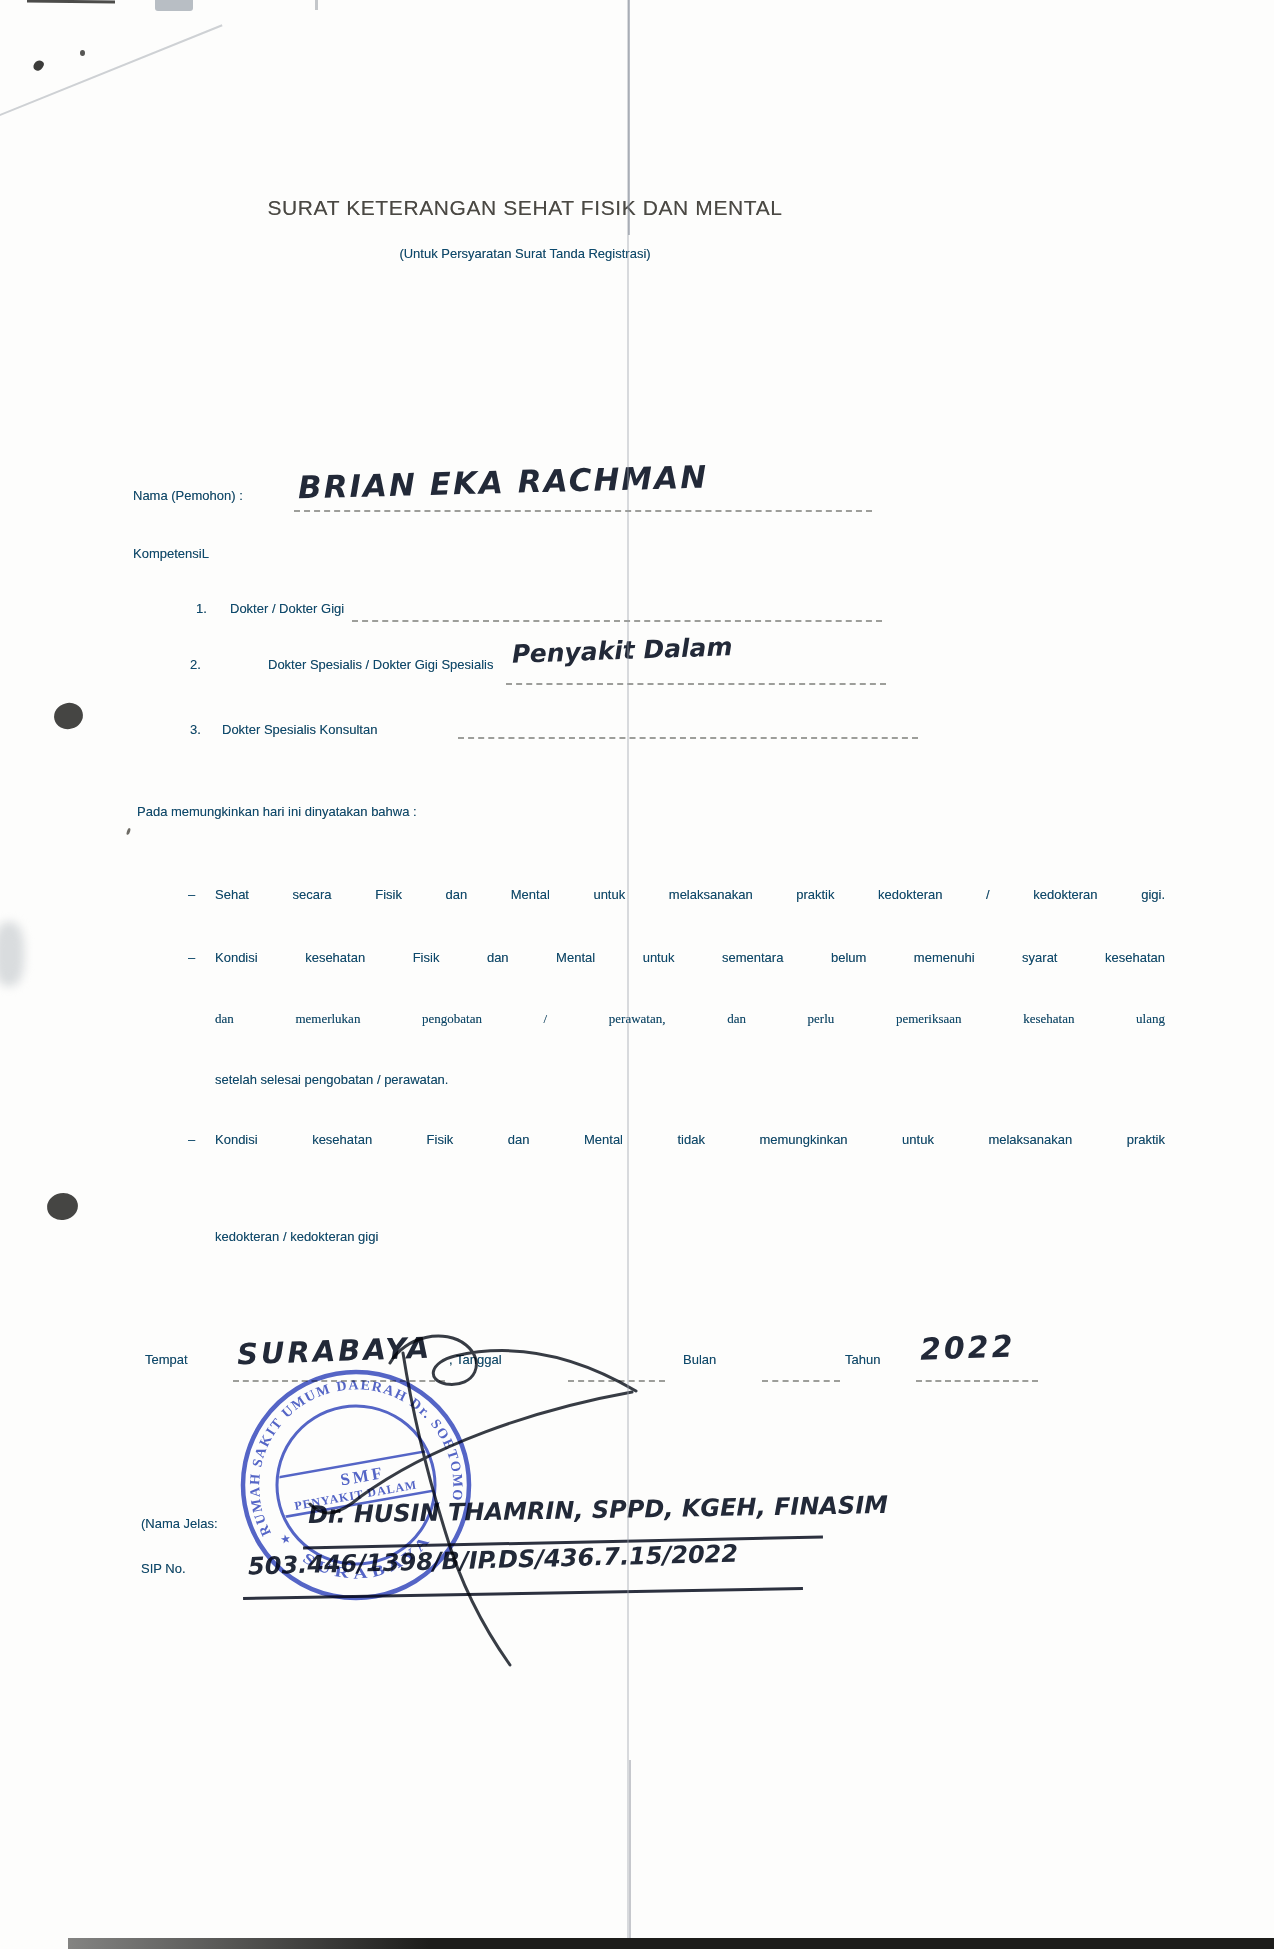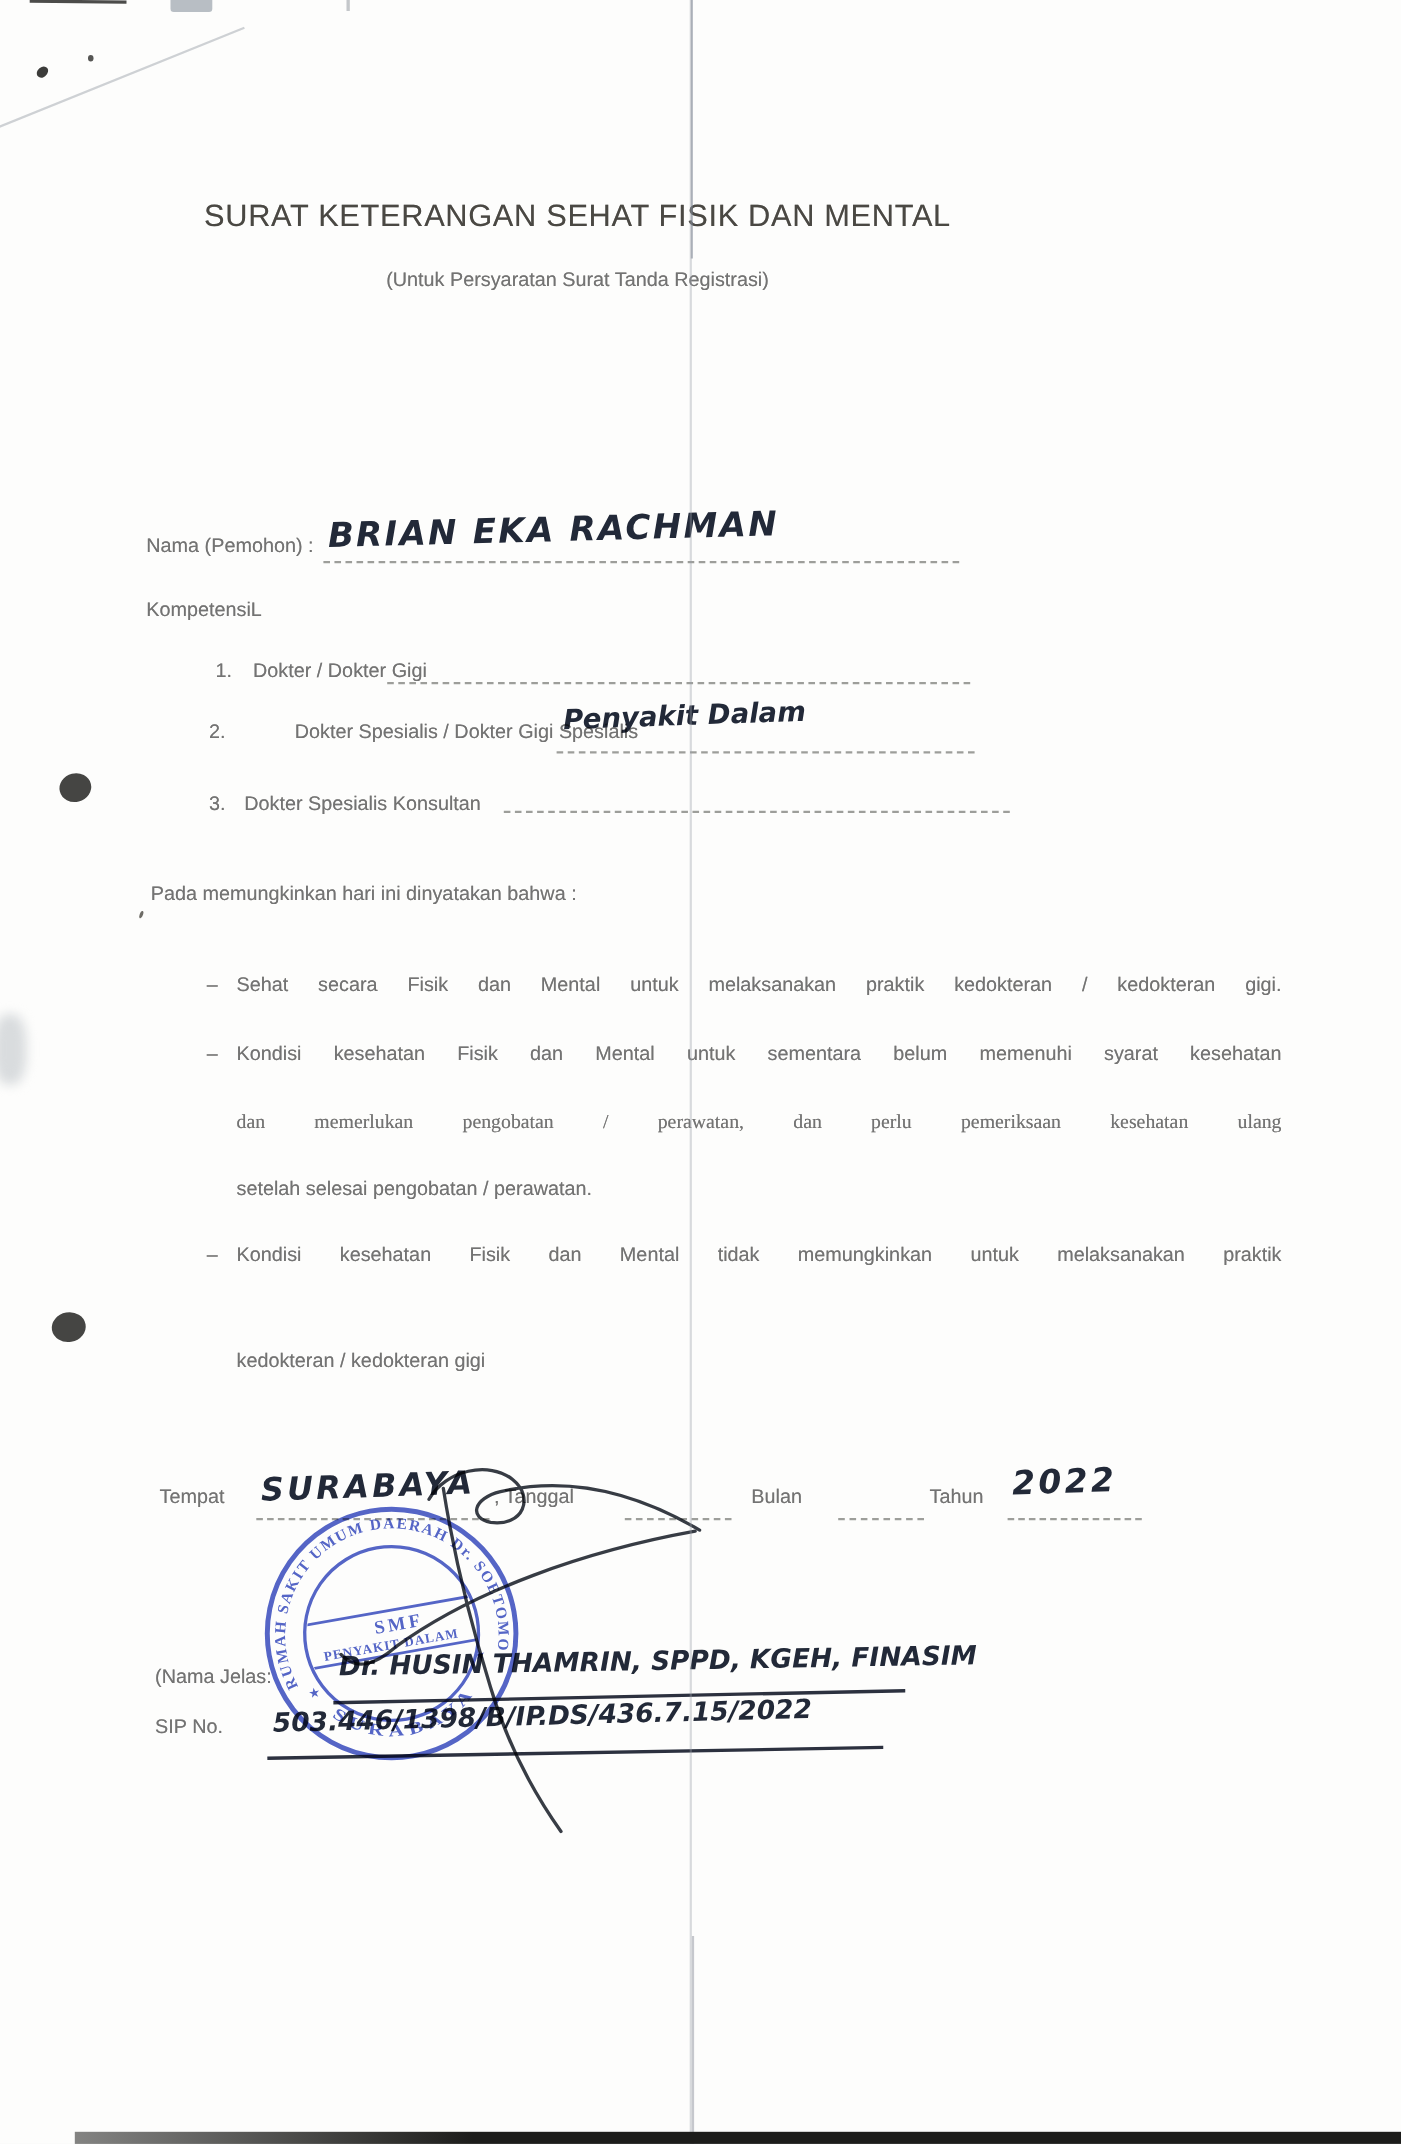--- a/index.html
+++ b/index.html
@@ -1,21 +1,21 @@
 <!DOCTYPE html>
 <html><head>
 <meta charset="utf-8">
 <style>
   html,body{margin:0;padding:0;background:#e8e8e8;}
   #page{position:relative;width:1274px;height:1949px;background:#fdfdfc;overflow:hidden;
         font-family:"Liberation Sans",sans-serif;color:#53514b;}
   .abs{position:absolute;}
-  .doc{font-size:18px;line-height:26px;color:#737373;text-shadow:0 0 .4px rgba(90,88,82,.55);white-space:nowrap;}
+  .doc{font-size:13px;line-height:26px;color:#0c4a6e;text-shadow:0 0 .4px rgba(90,88,82,.55);white-space:nowrap;}
   .center-box{left:0;width:1050px;text-align:center;}
-  .title{font-size:28px;letter-spacing:.6px;color:#4a4843;}
+  .title{font-size:21px;letter-spacing:.6px;color:#4a4843;margin-top:12px;}
   .jline{text-align:justify;text-align-last:justify;white-space:normal;}
   .hw{font-family:"DejaVu Sans",sans-serif;font-style:italic;font-weight:700;color:#222938;
       mix-blend-mode:multiply;white-space:nowrap;z-index:4;}
   .dashline{border-bottom:2px dashed #8d8e8a;opacity:.85;z-index:1;}
   .inkline{background:#2c3140;height:2.5px;mix-blend-mode:multiply;z-index:4;}
   .artifact{z-index:8;}
   #stamp-wrap{left:236px;top:1364px;width:240px;height:242px;transform:rotate(-10deg);
               mix-blend-mode:multiply;opacity:.88;z-index:5;}
   #signature-wrap{left:240px;top:1318px;width:560px;height:370px;mix-blend-mode:multiply;z-index:6;}
   .stamp-serif{font-family:"Liberation Serif",serif;font-weight:bold;}

